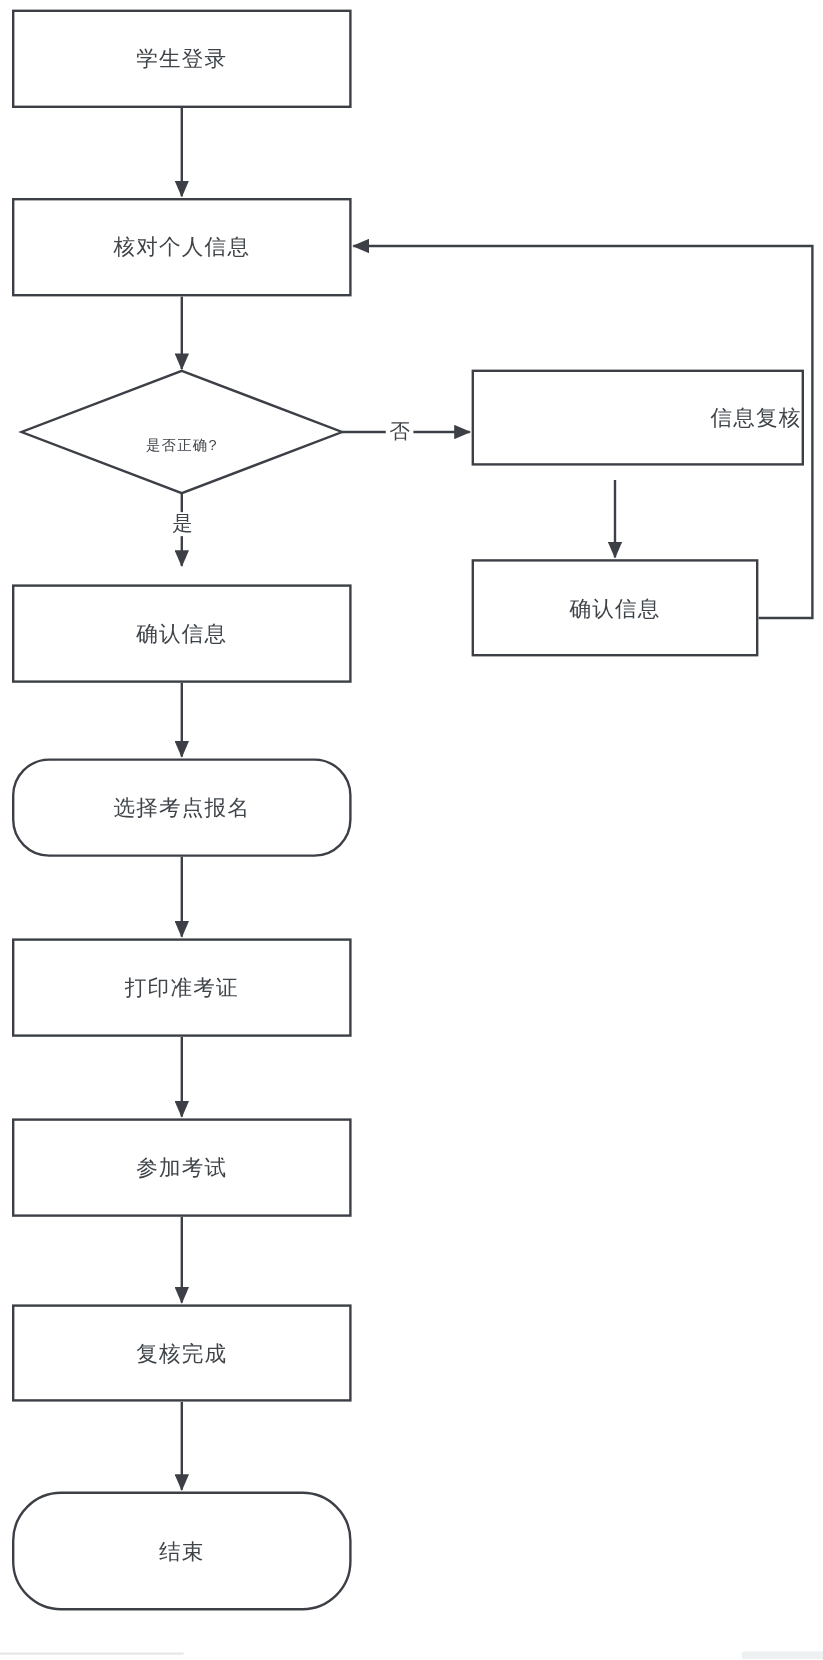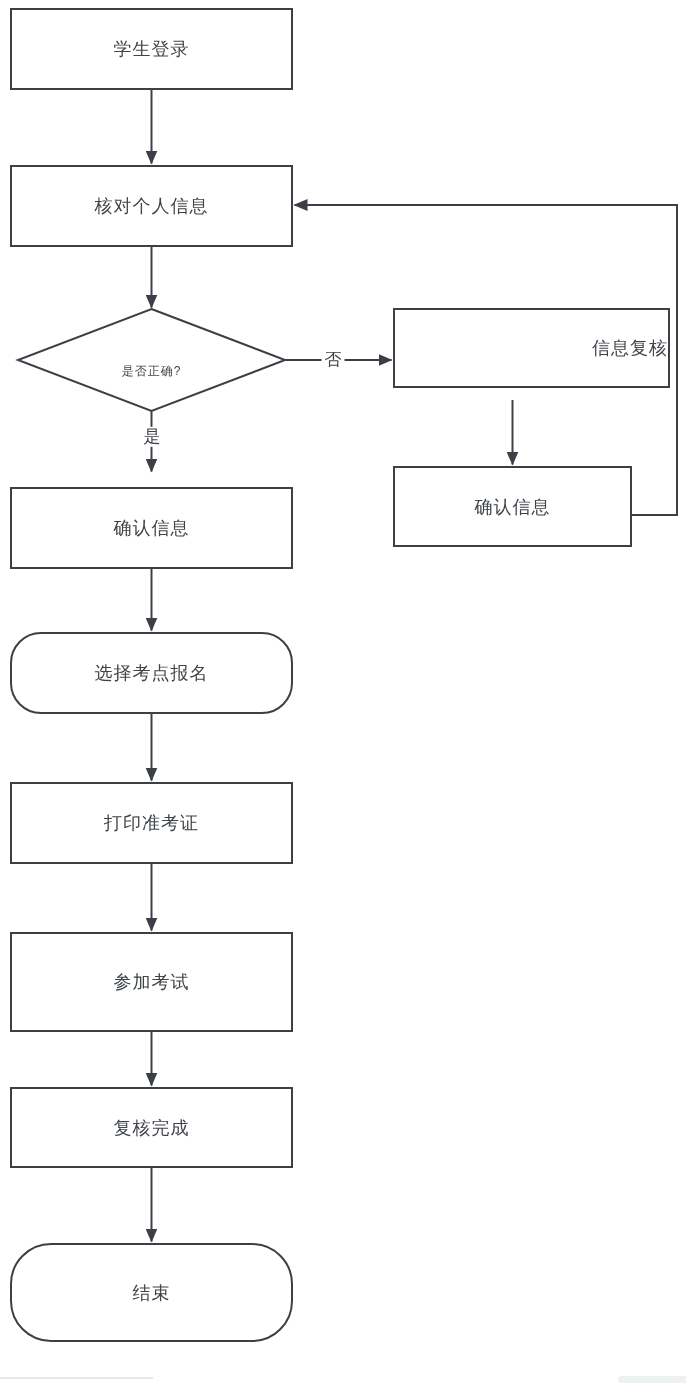--- a/index.html
+++ b/index.html
@@ -103,21 +103,21 @@
   </div>
 
   <div class="node" style="left:10px; top:632px; width:283px; height:82px;border-radius:31px;">
     <span>选择考点报名</span>
   </div>
 
   <div class="node" style="left:10px; top:782px; width:283px; height:82px;">
     <span>打印准考证</span>
   </div>
 
-  <div class="node" style="left:10px; top:932px; width:283px; height:100px;">
+  <div class="node" style="left:10px; top:932px; width:283px; height:82px;">
     <span>参加考试</span>
   </div>
 
   <div class="node" style="left:10px; top:1087px; width:283px; height:81px;">
     <span>复核完成</span>
   </div>
 
   <div class="node terminal" style="left:10px; top:1243px; width:283px; height:99px;">
     <span>结束</span>
   </div>

